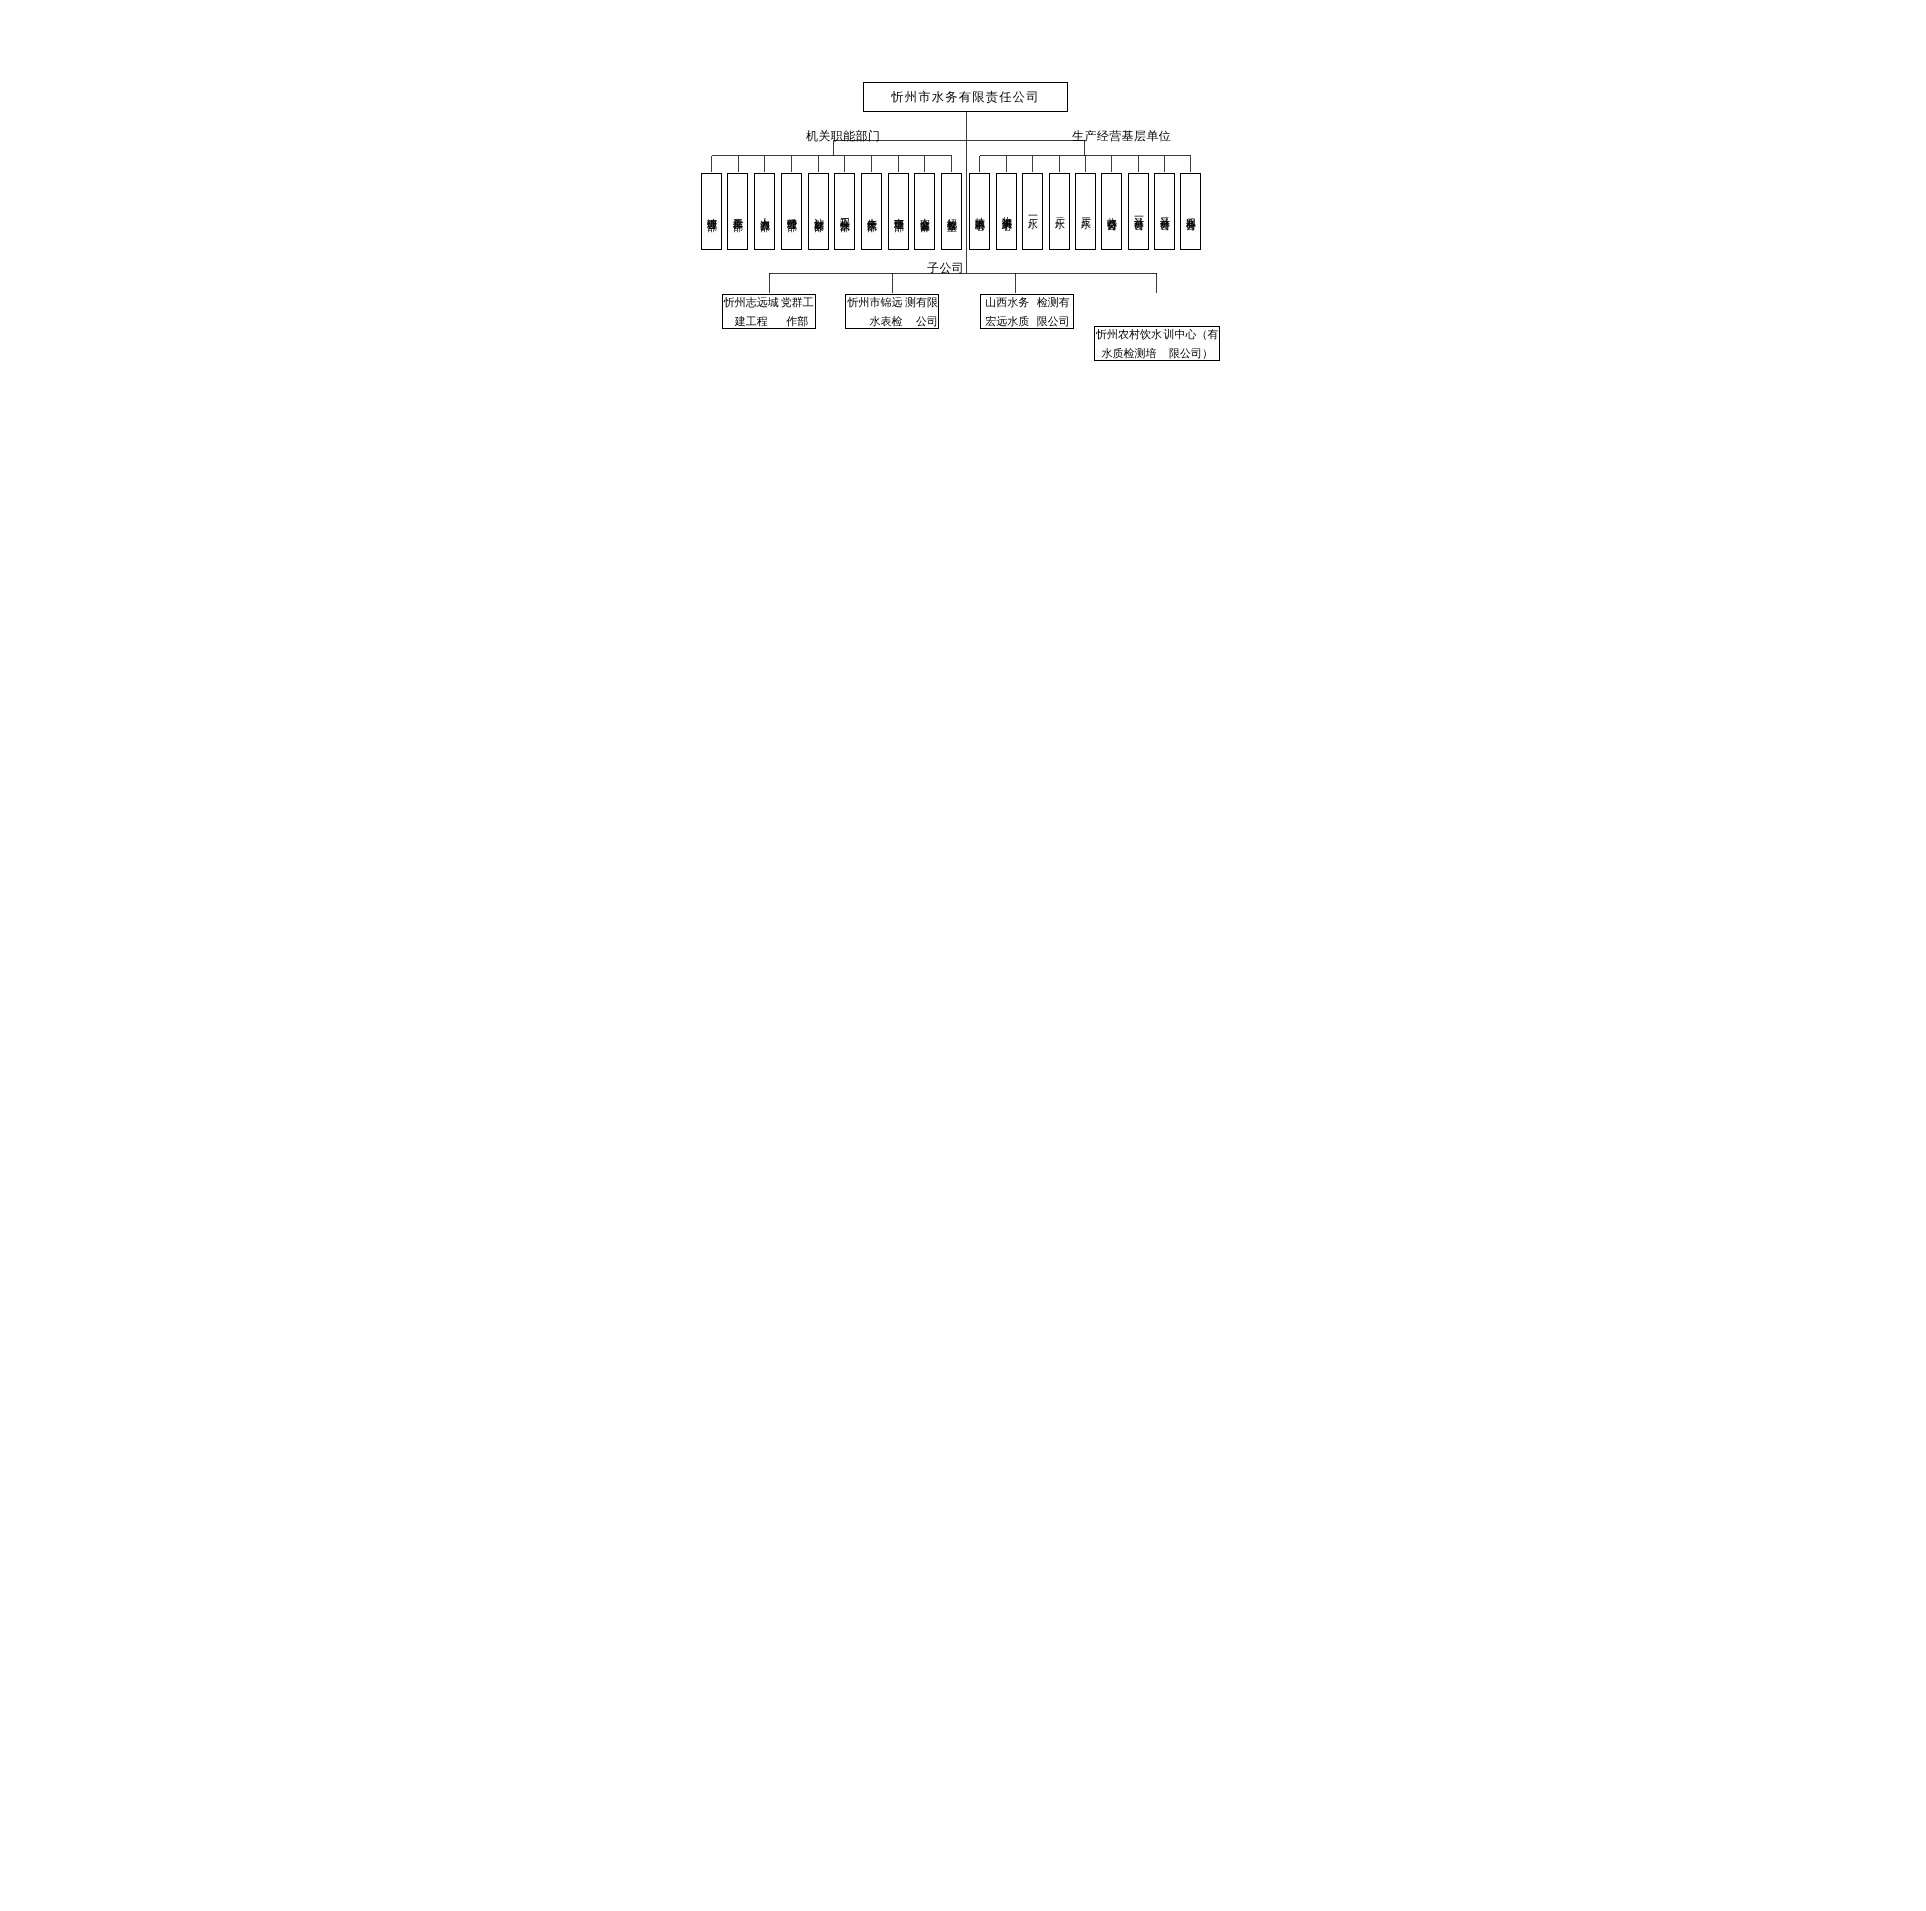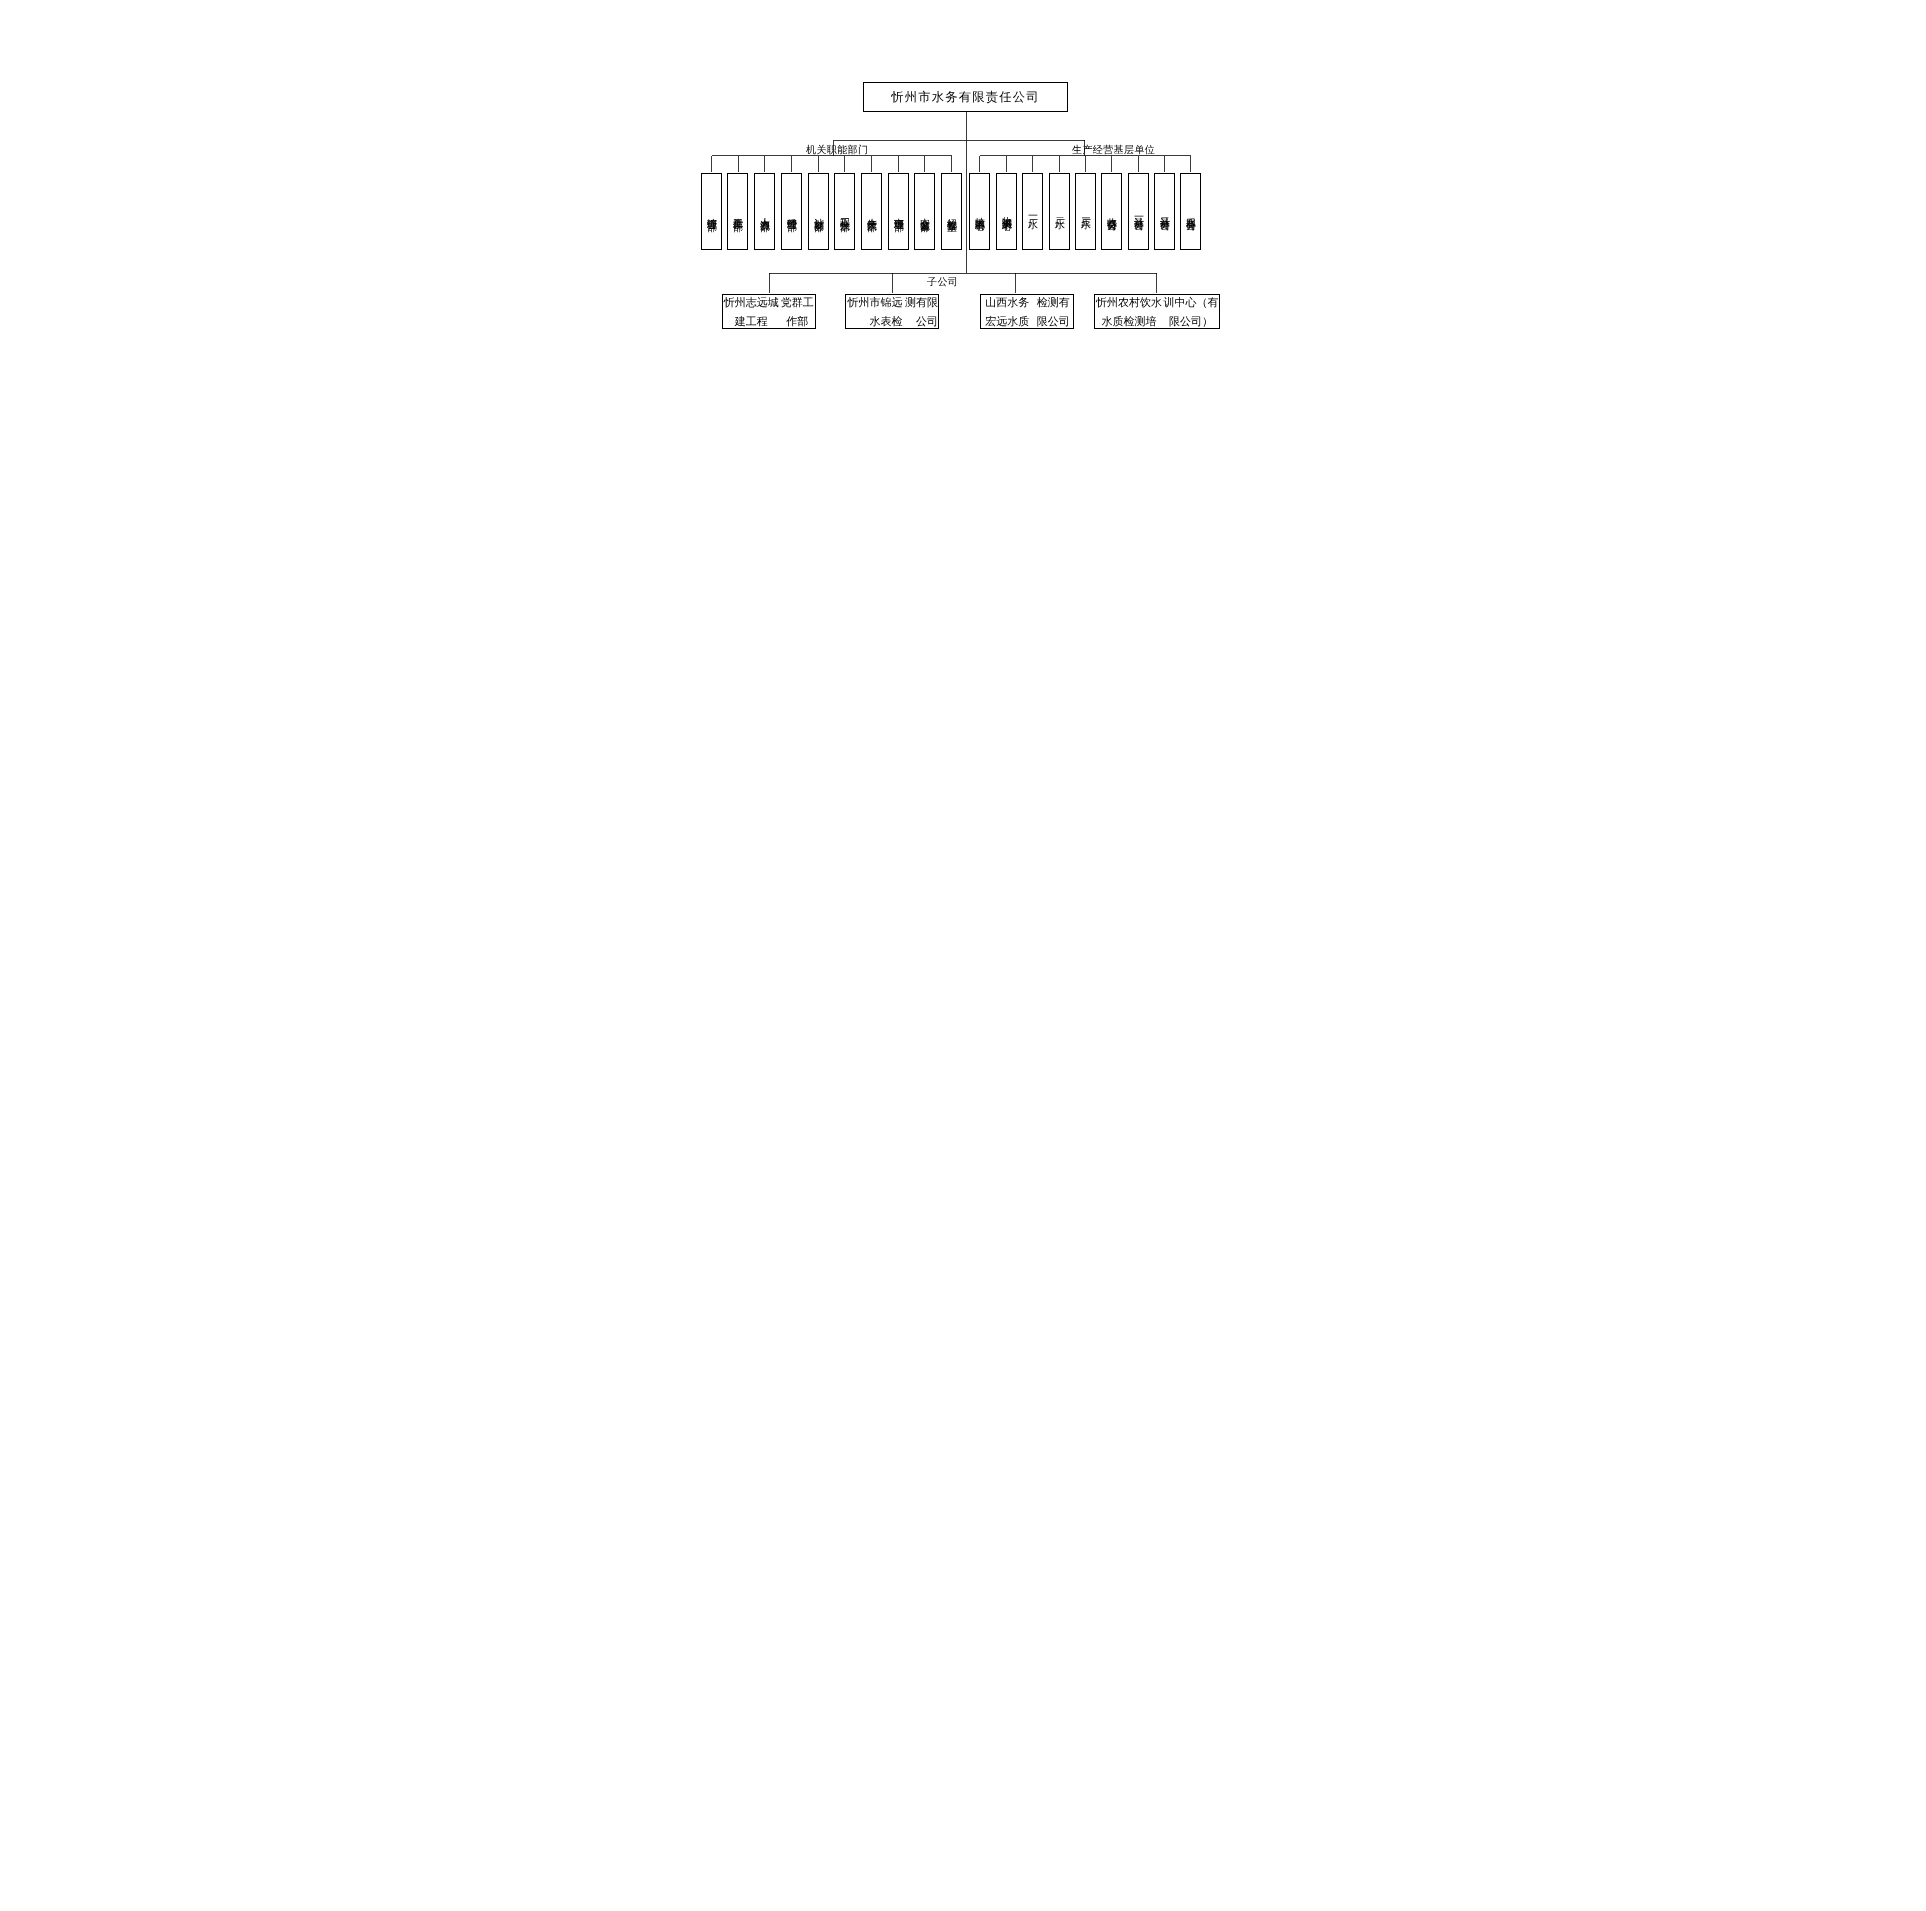--- a/index.html
+++ b/index.html
@@ -44,24 +44,23 @@
   .vtext {
     writing-mode: vertical-rl;
     -webkit-text-orientation: upright;
     text-orientation: upright;
     font-size: 10px;
     letter-spacing: 0.8px;
     white-space: nowrap;
   }
   .branch-label {
     position: absolute;
-    font-size: 10px;
+    font-size: 12px;
     letter-spacing: 0.4px;
     white-space: nowrap;
-    margin-top: 15px;
   }
   .sub-box {
     top: 294px;
     height: 35px;
     font-size: 11px;
     line-height: 1.65;
     flex-direction: row;
     text-align: center;
   }
 </style>
@@ -184,19 +183,19 @@
     <div>党群工作部</div>
   </div>
   <div class="box sub-box" style="left:180px; width:94px;text-align:right;">
     <div>忻州市锦远水表检</div>
     <div>测有限公司</div>
   </div>
   <div class="box sub-box" style="left:303px; width:94px;margin-left:12px;">
     <div>山西水务宏远水质</div>
     <div>检测有限公司</div>
   </div>
-  <div class="box sub-box" style="left:429px; width:126px;">
+  <div class="box sub-box" style="left:429px; width:126px;margin-top:32px;">
     <div>忻州农村饮水水质检测培</div>
     <div>训中心（有限公司）</div>
   </div>
 
 </div>
 
 
 </body></html>

